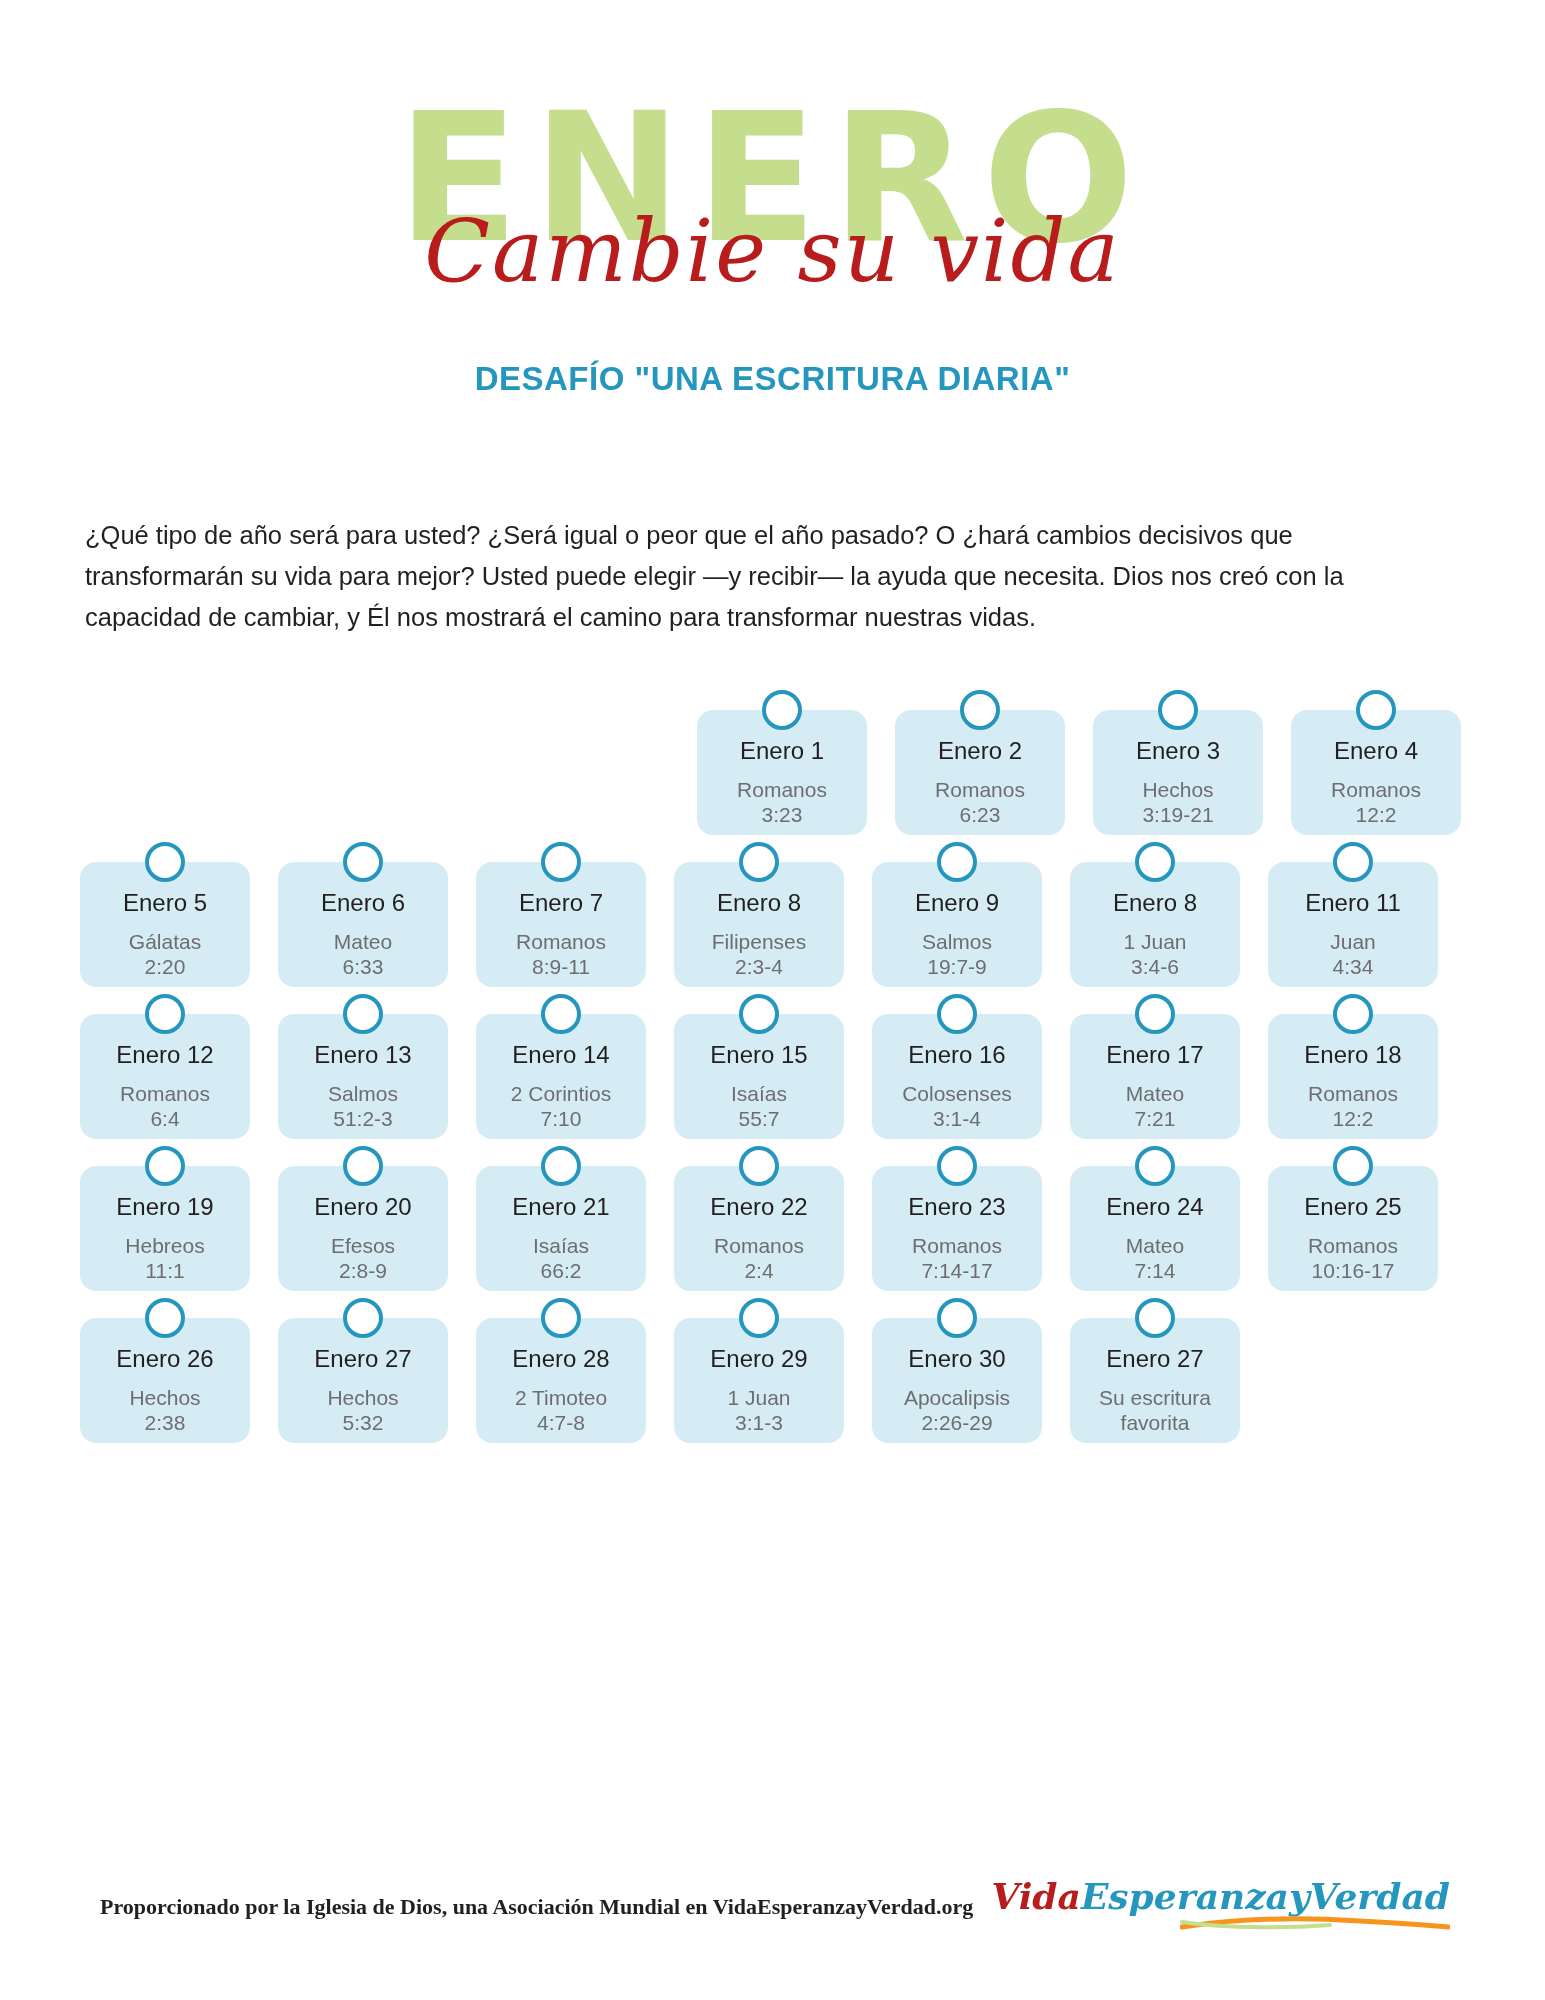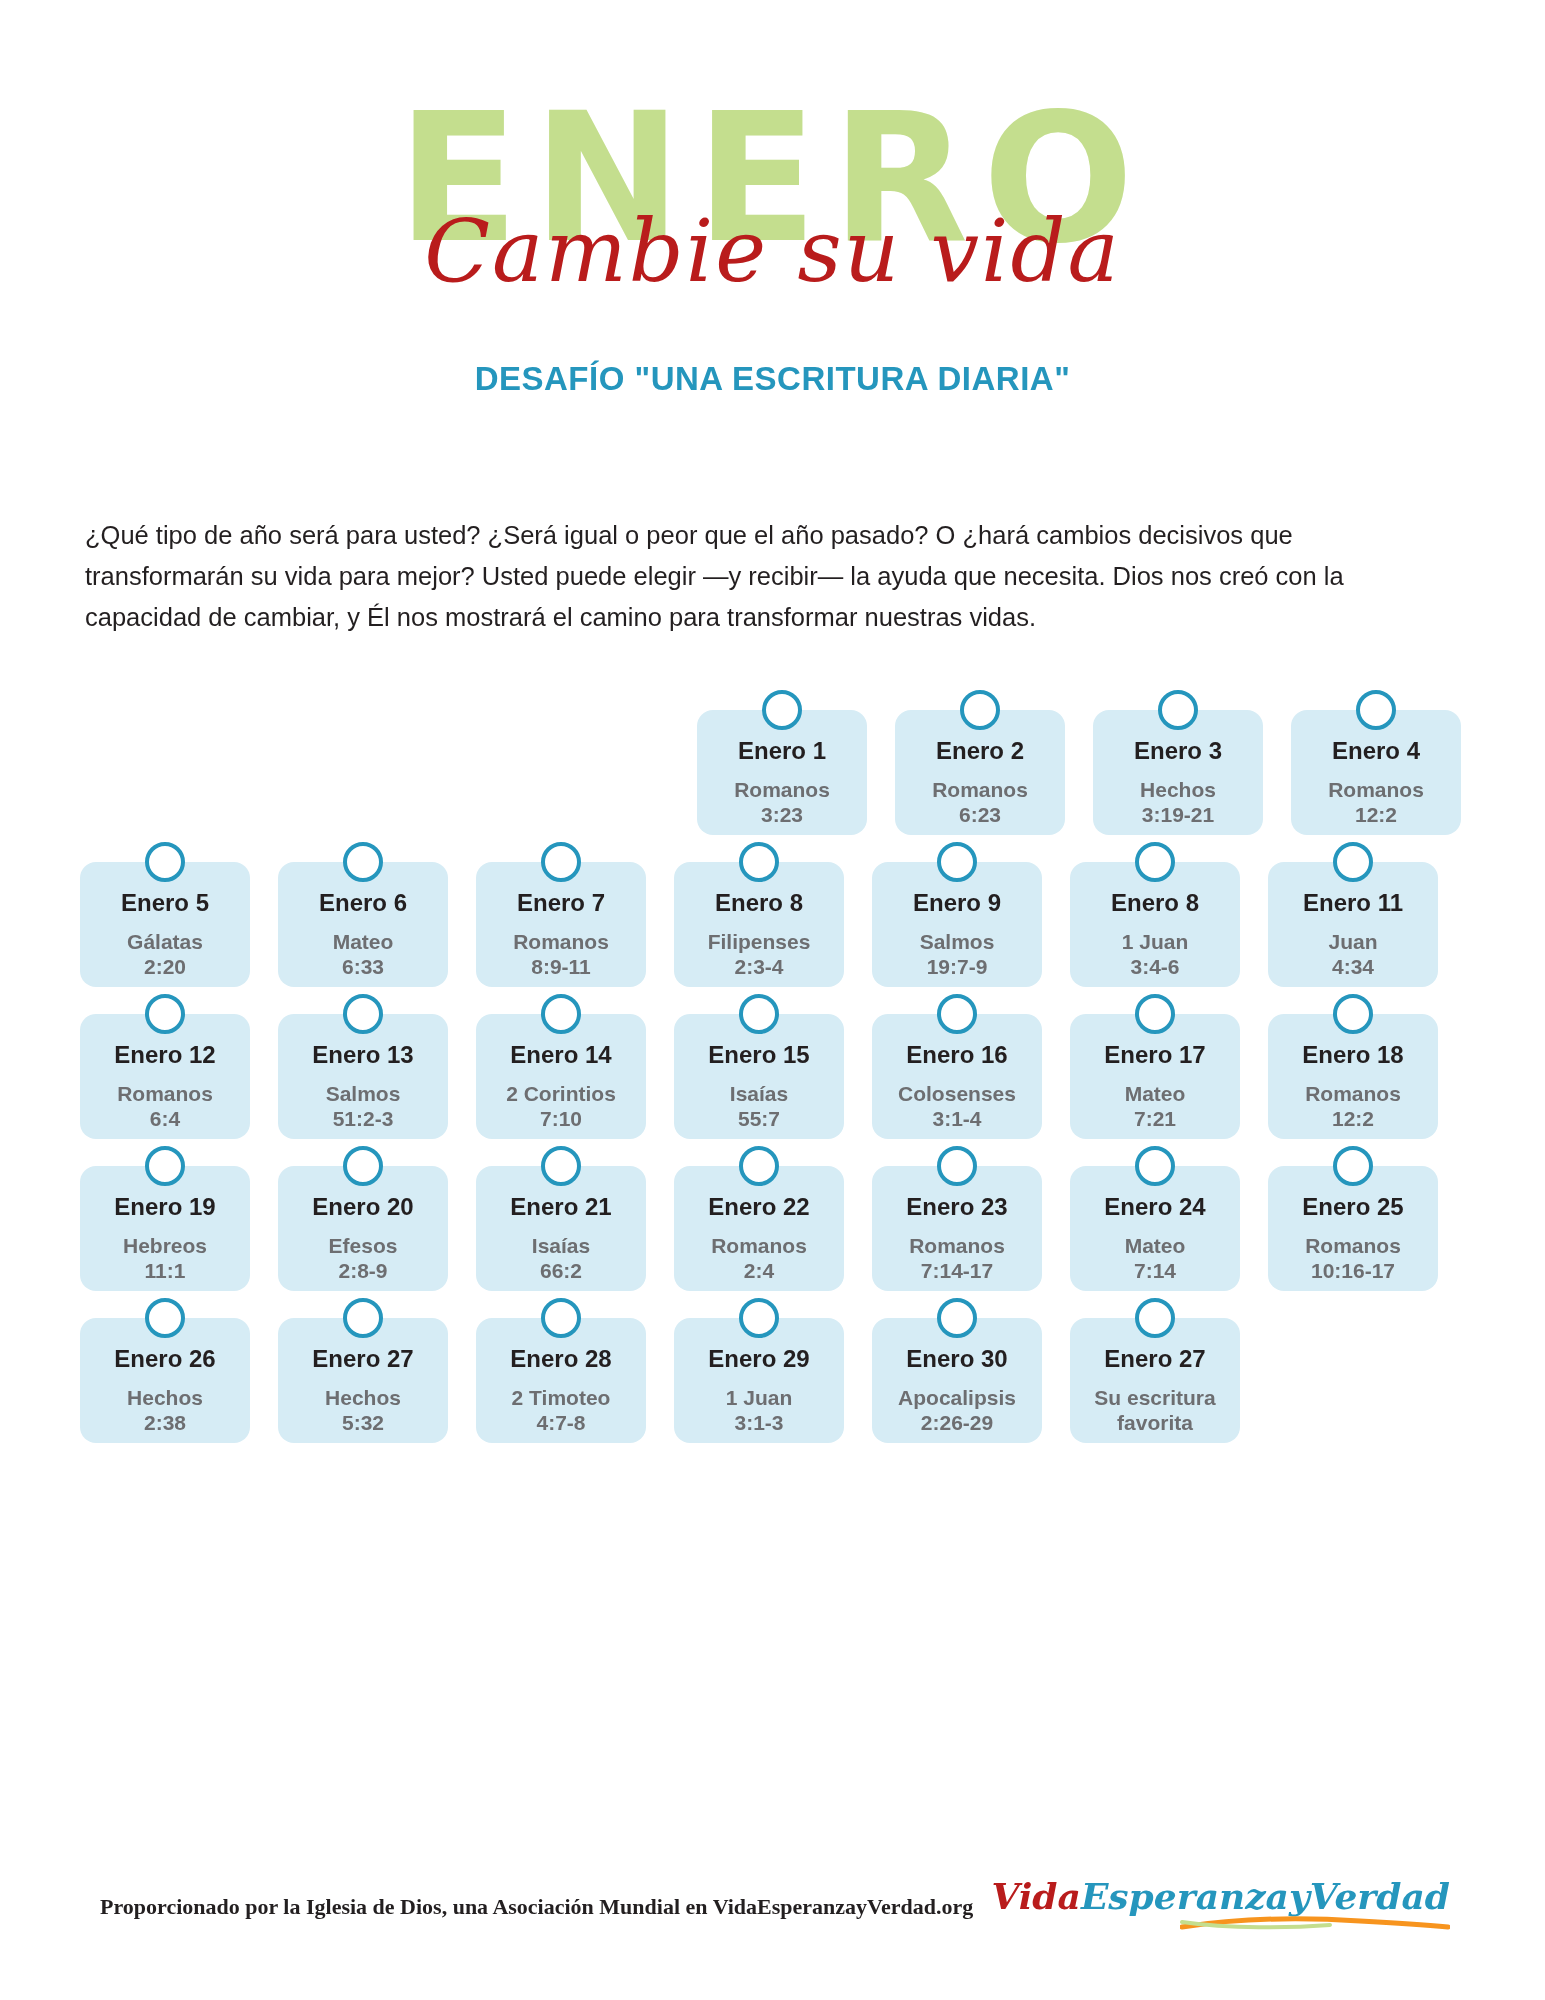--- a/index.html
+++ b/index.html
@@ -84,21 +84,20 @@
   .calendar {
     position: absolute;
     left: 80px;
     top: 690px;
     width: 1390px;
   }
   .row {
     display: flex;
     justify-content: flex-start;
     margin-bottom: 7px;
-    font-weight: bold;
   }
   .row.indent {
     justify-content: flex-end;
     padding-right: 5px;
   }
   .cell {
     width: 170px;
     margin-right: 28px;
     position: relative;
     padding-top: 20px;

